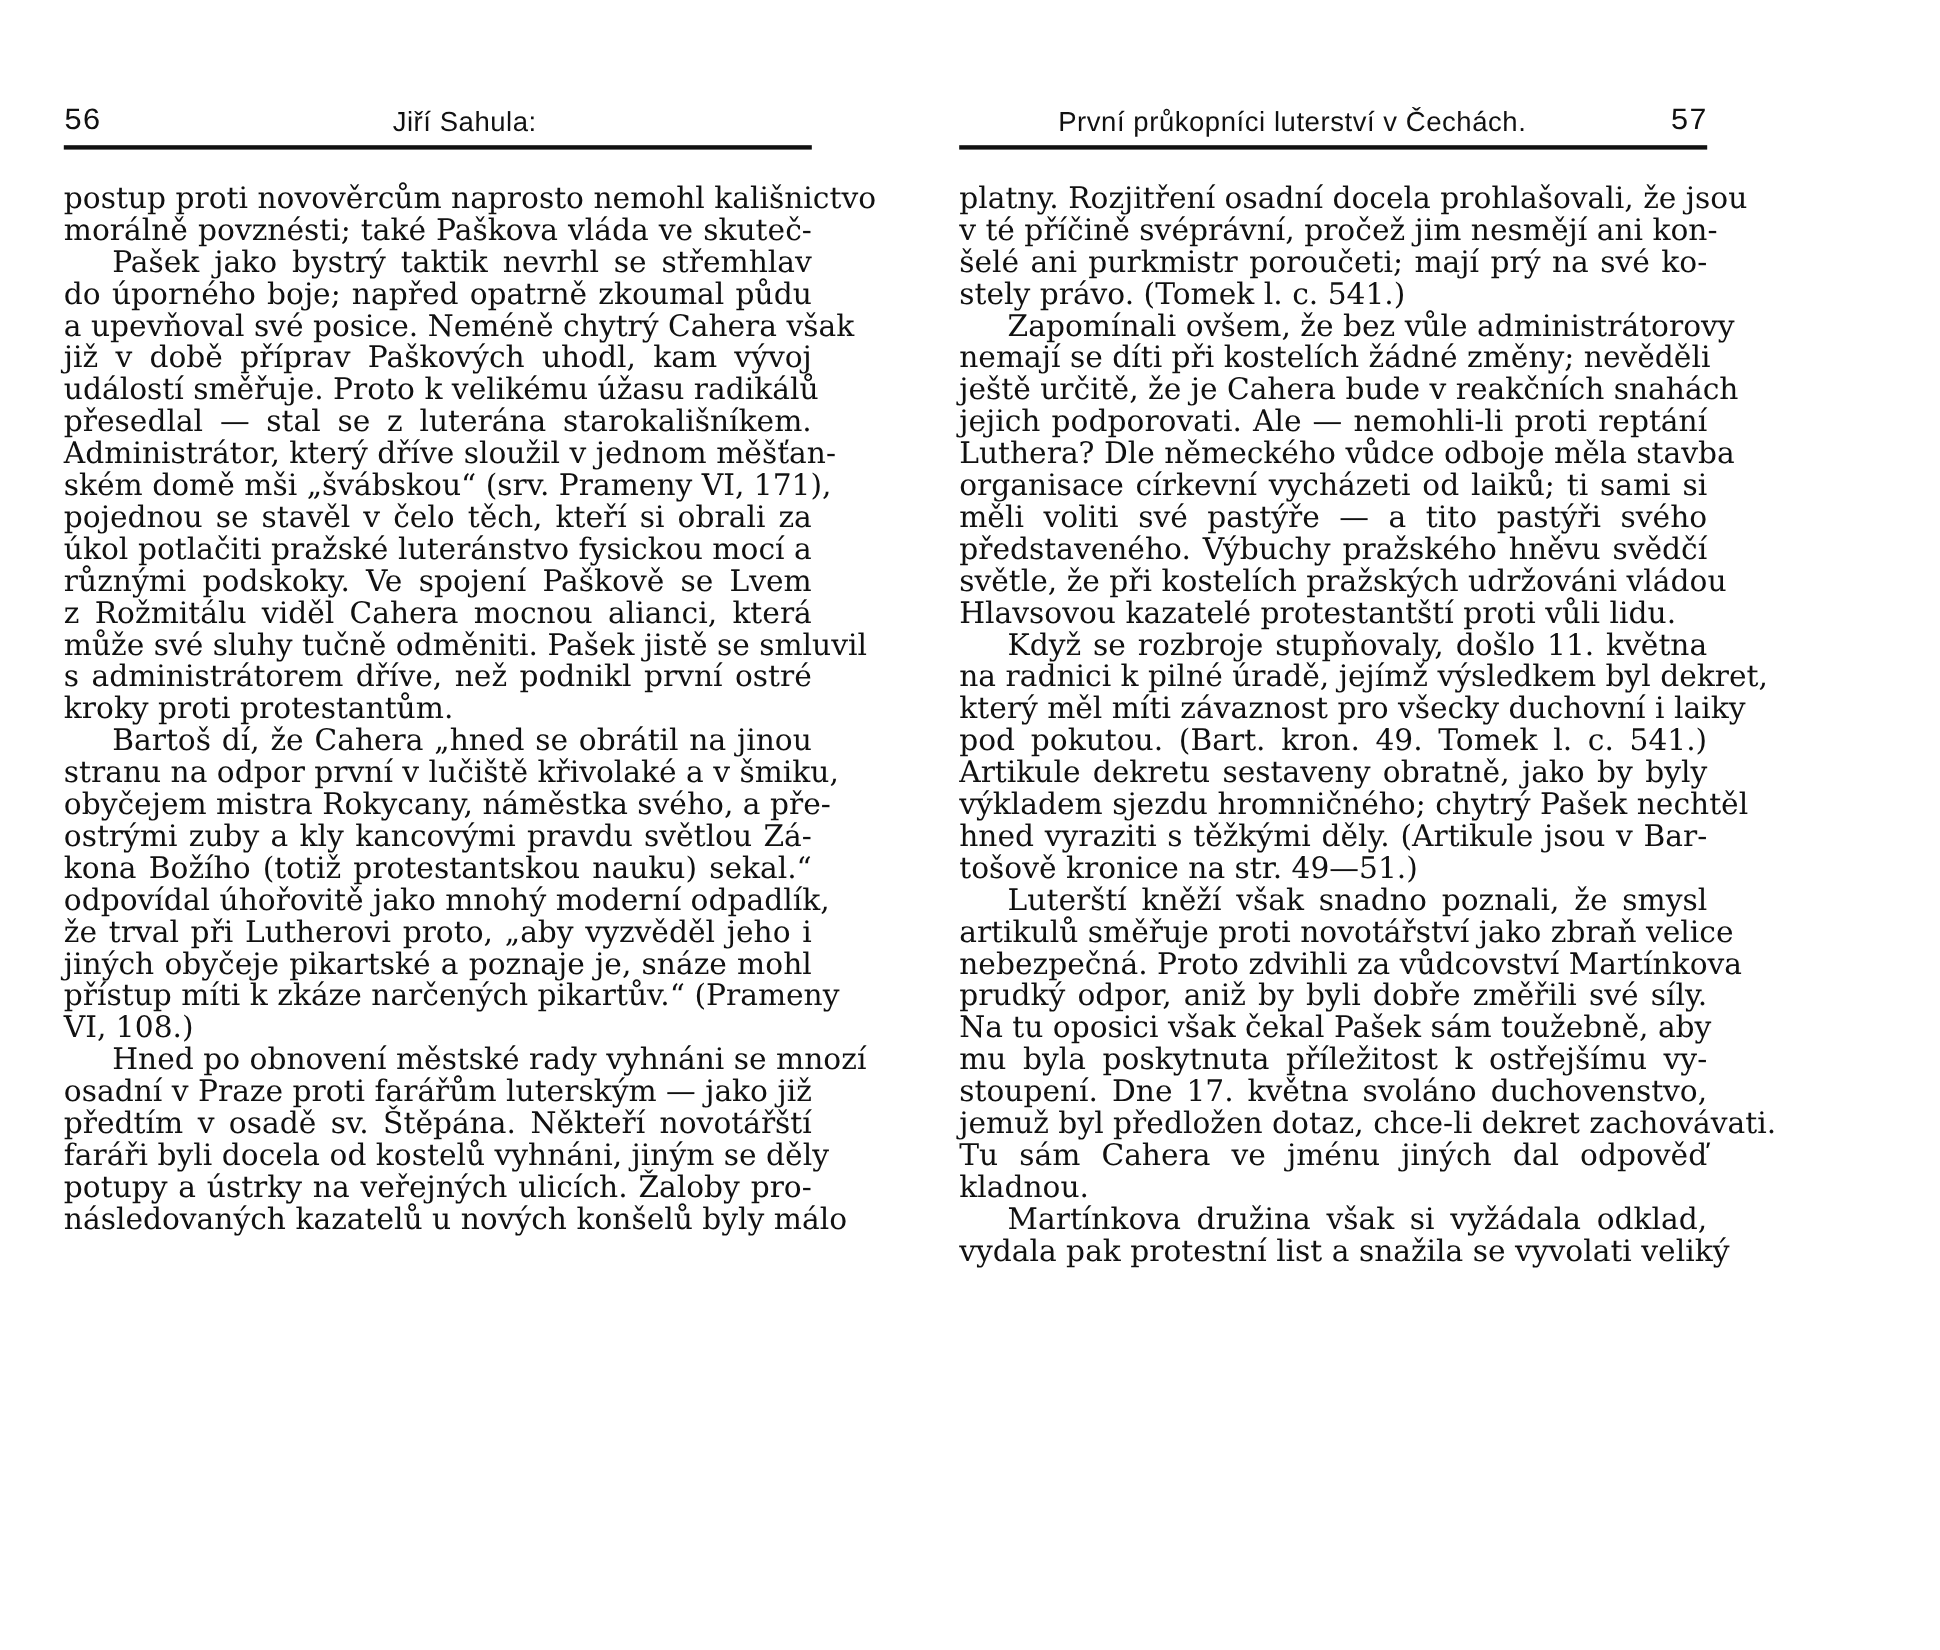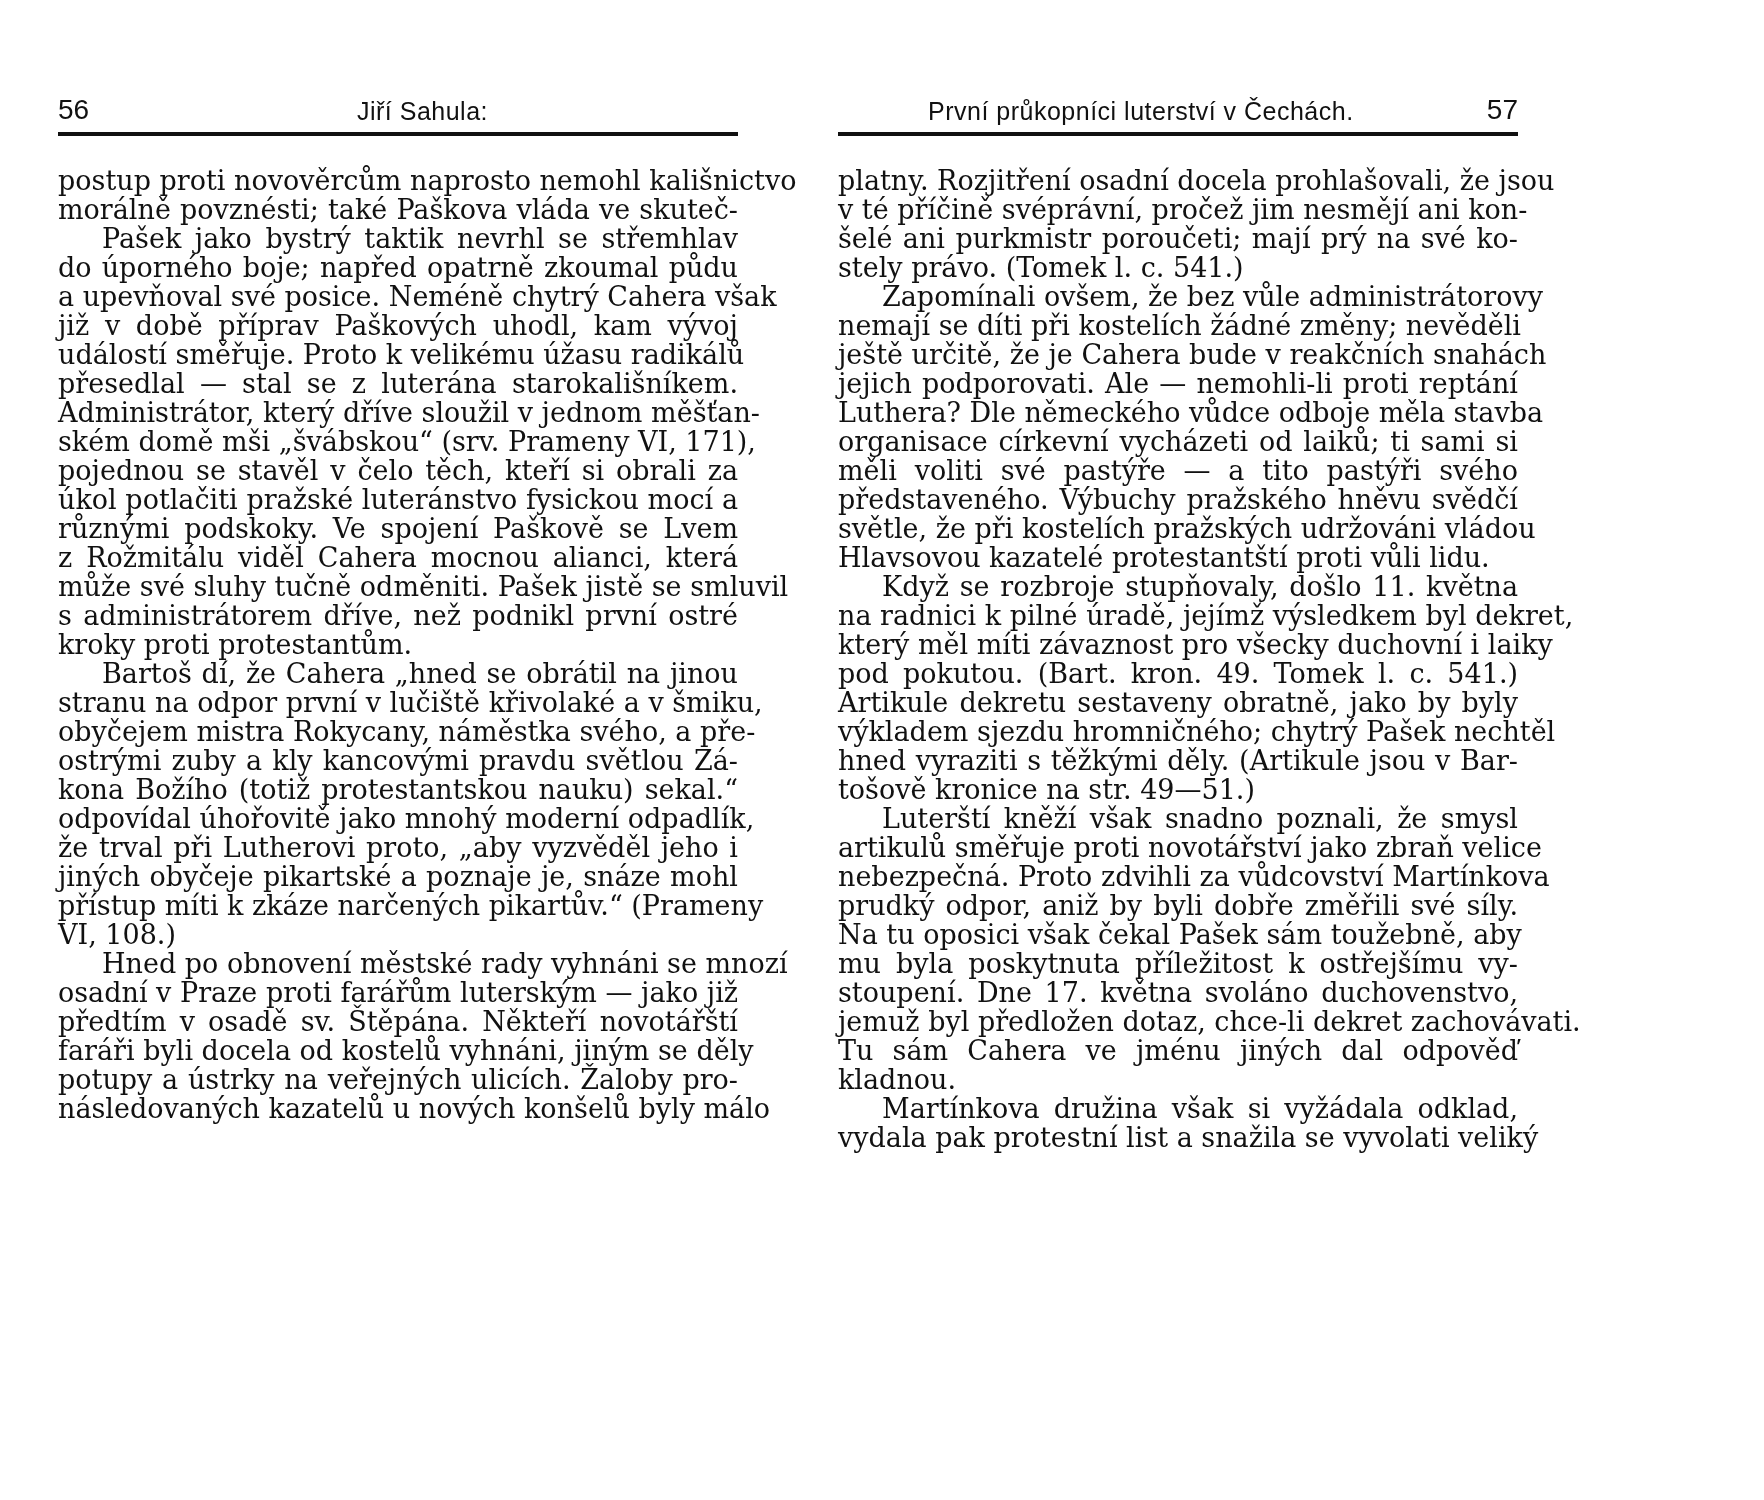--- a/index.html
+++ b/index.html
@@ -1,25 +1,25 @@
 <!DOCTYPE html>
 <html><head>
 <meta charset="utf-8">
 <style>
   html, body { margin: 0; padding: 0; background: #ffffff; }
   body { width: 1764px; height: 1500px; position: relative; overflow: hidden;
          font-family: "DejaVu Serif", "Liberation Serif", serif; color: #111; }
   .page { position: absolute; top: 88px; width: 680px; }
   .page.left { left: 58px; }
-  .page.right { left: 838px; }
+  .page.right { left: 872px; }
   .header { display: flex; align-items: flex-end; justify-content: space-between;
             font-size: 27px; height: 38px; padding-bottom: 6px;
             border-bottom: 4px solid #111; }
   .header .title { font-family: "Liberation Sans", sans-serif; font-size: 25px; letter-spacing: 0.5px; }
-  .header .pnum { font-family: Liberation Sans, sans-serif; font-size: 28px; }
+  .header .pnum { font-family: Liberation Mono, monospace; font-size: 28px; }
   .left .header .title { margin-right: 250px; }
   .right .header .title { margin-left: 90px; }
   .body { margin-top: 30px; font-size: 27px; line-height: 29px; text-align: justify; }
   .line { display: block; white-space: nowrap; text-align-last: justify; text-align: justify; }
   .line.last { text-align-last: left; }
   .line.indent { padding-left: 44px; }
 </style>
 </head>
 <body>
 

